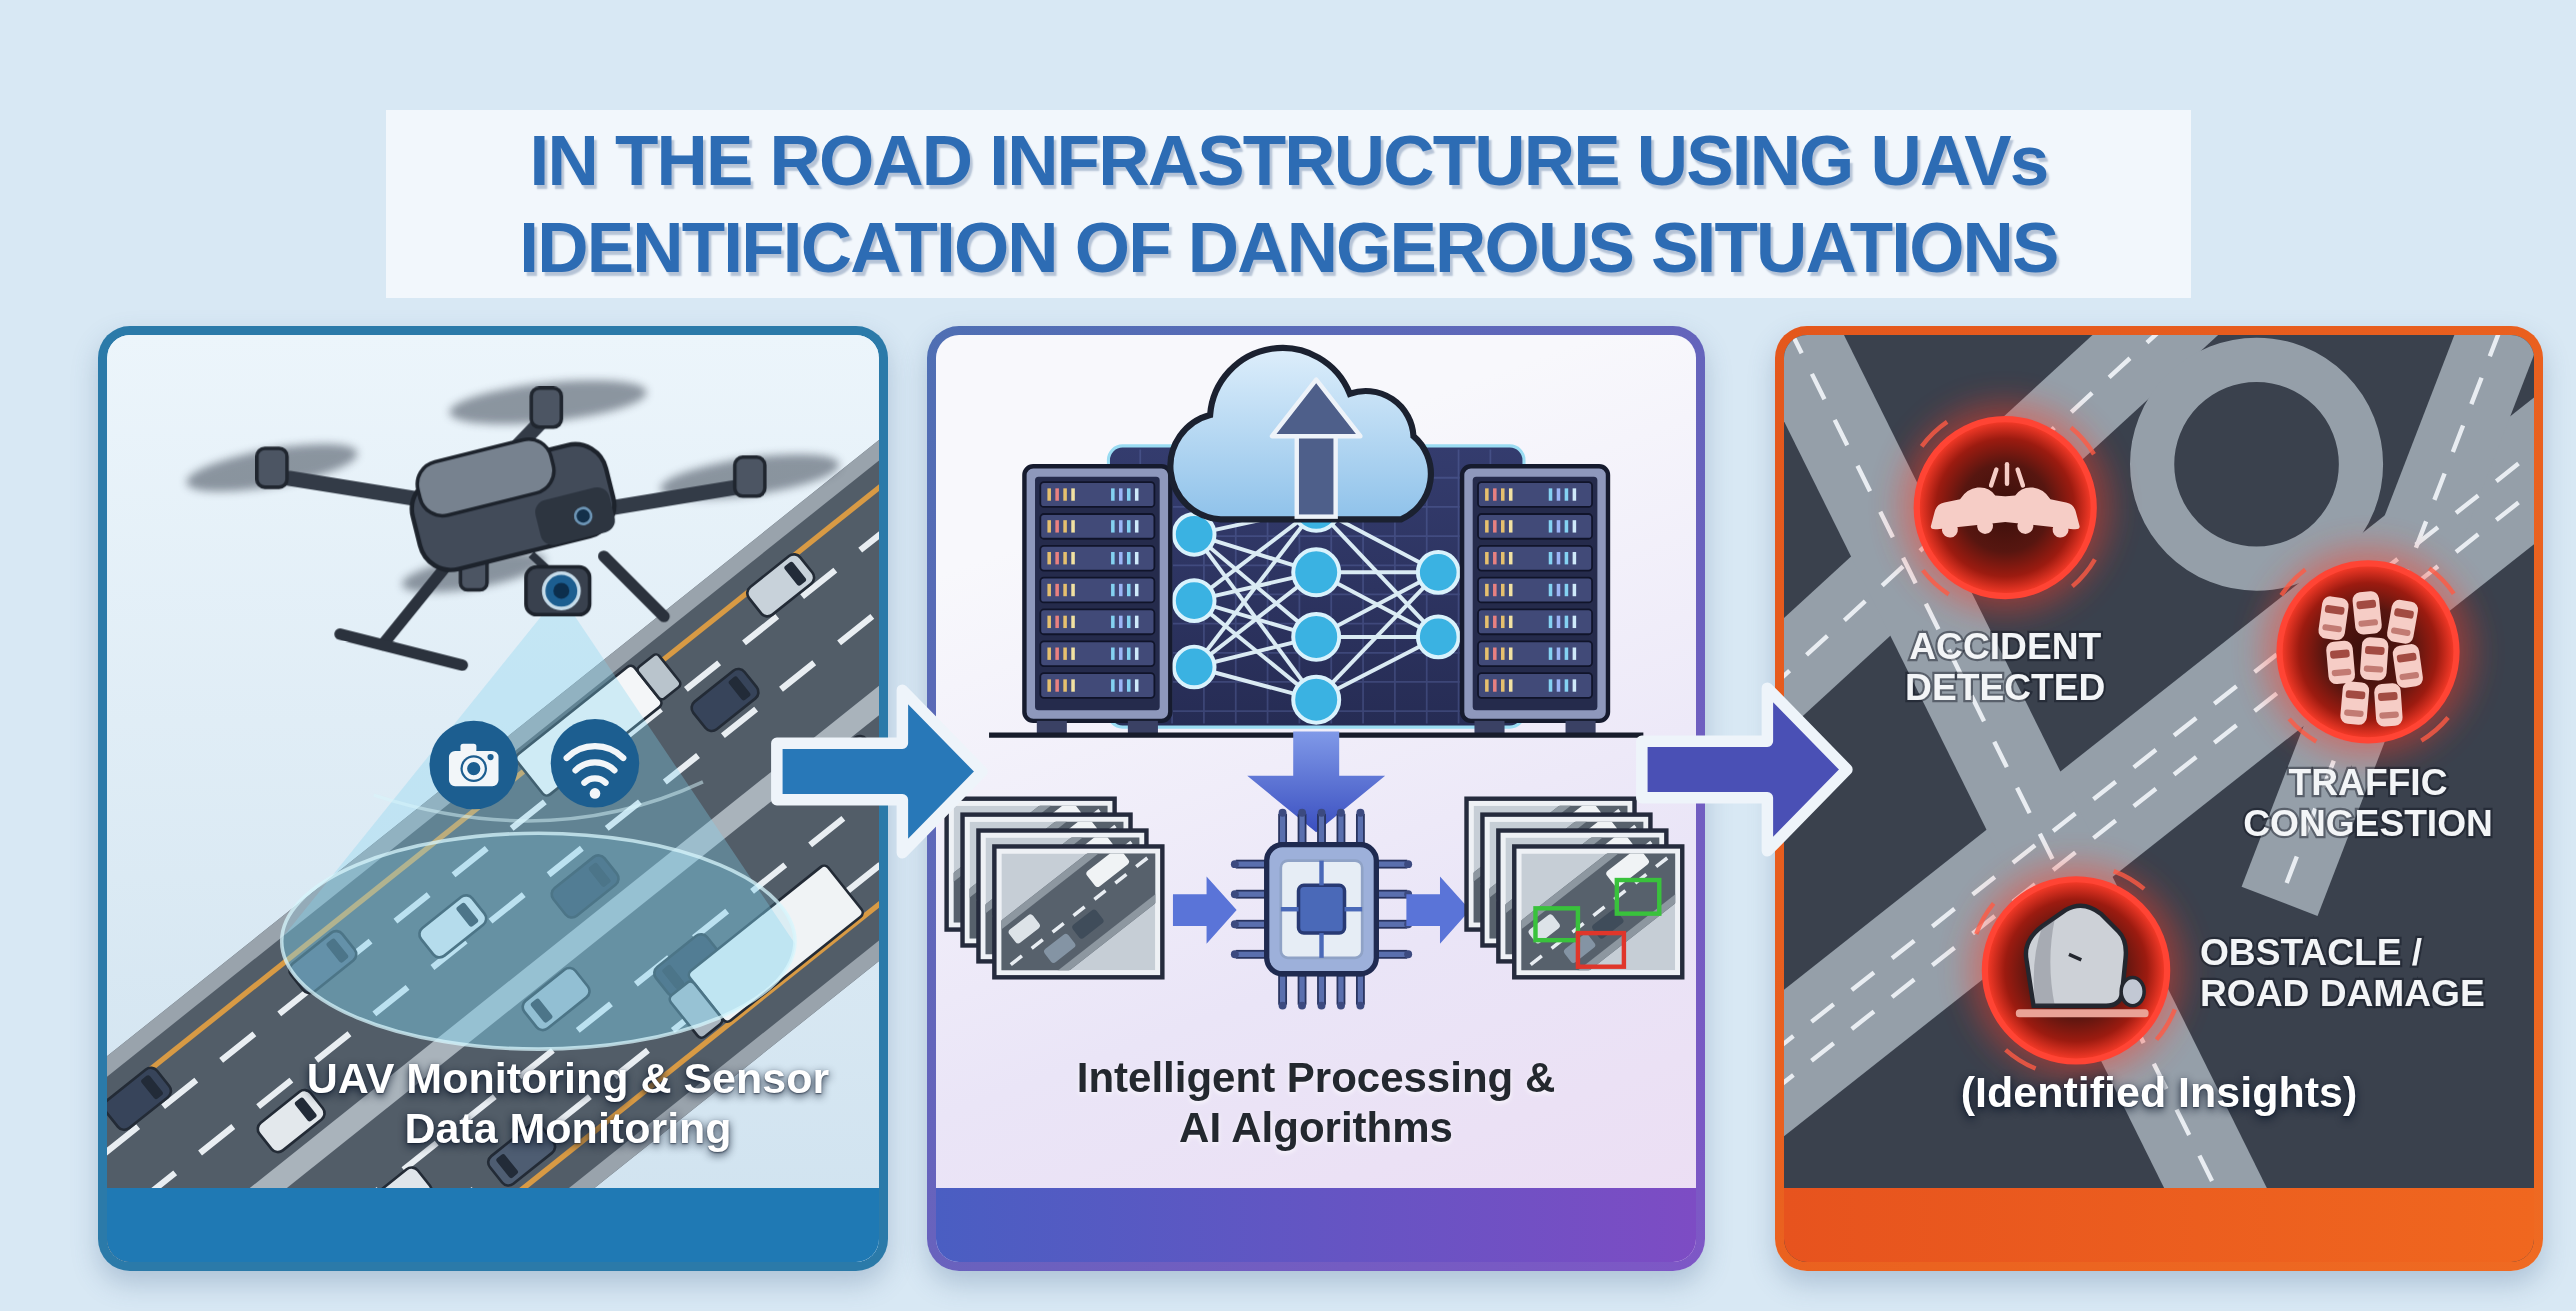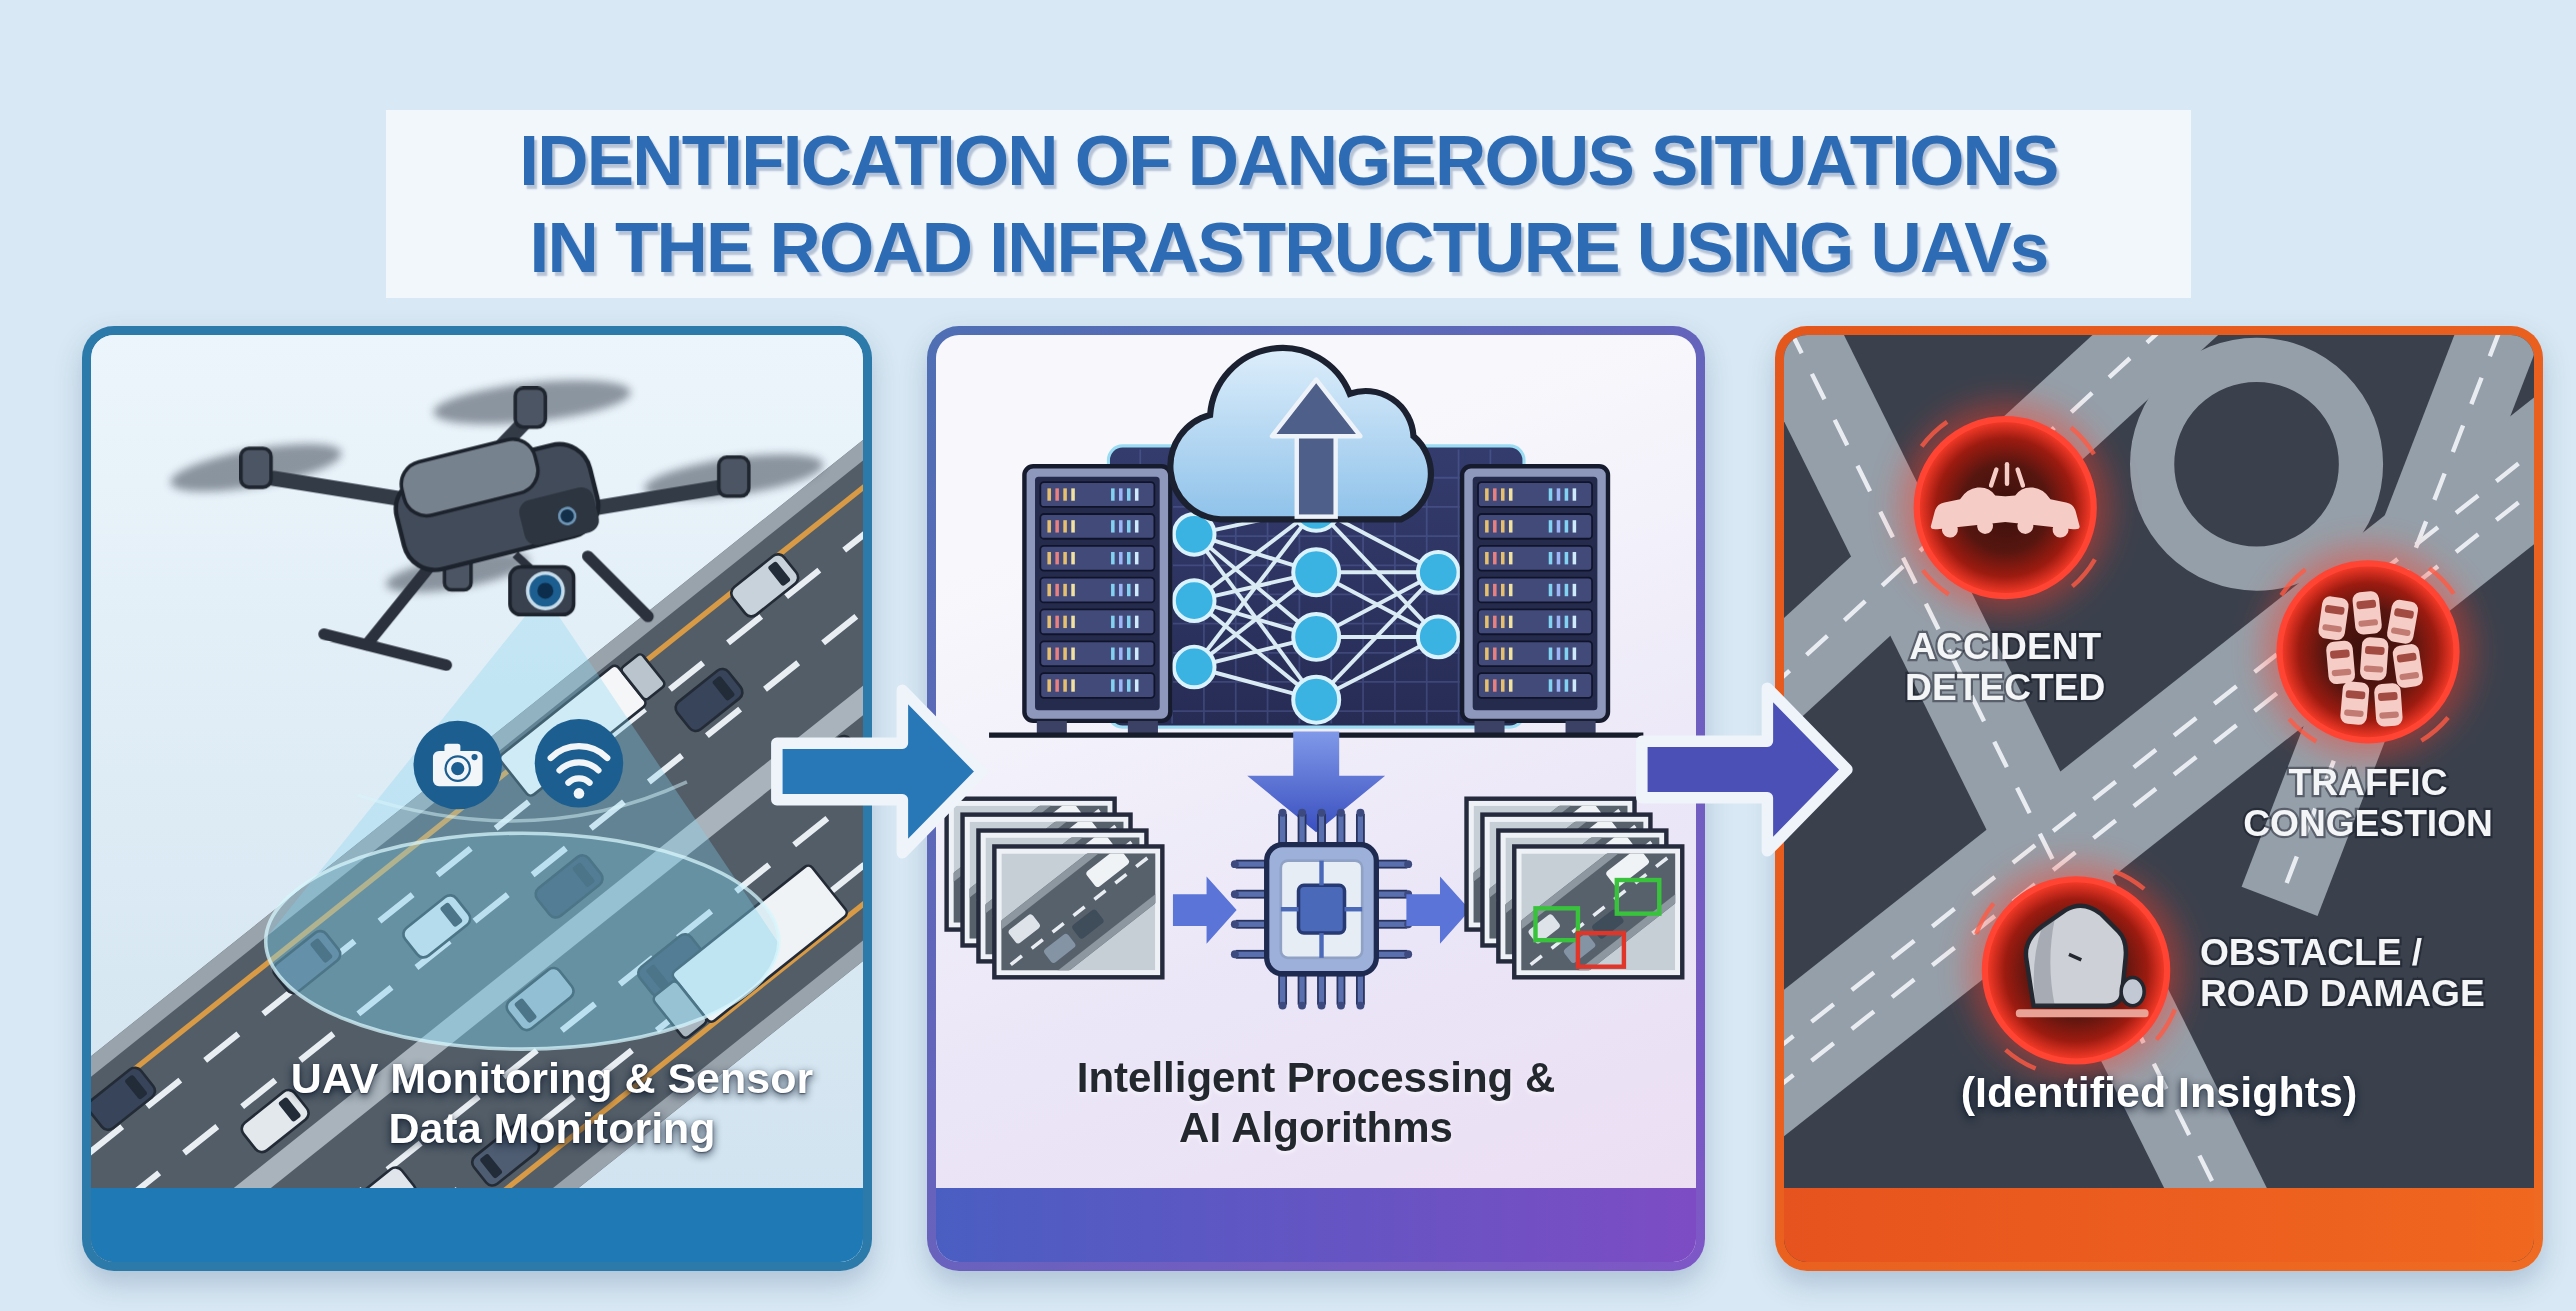--- a/index.html
+++ b/index.html
@@ -11,21 +11,21 @@
   .title-band { position:absolute; left:386px; top:110px; width:1805px; height:188px;
     background:rgba(243,247,252,0.93); display:flex; flex-direction:column; justify-content:center;
     align-items:center; z-index:2; }
   .title-line { font-weight:bold; font-size:71px; line-height:87px; color:#2d6cb4;
     letter-spacing:-1.8px; white-space:nowrap; text-shadow:2.7px 3.5px 1.8px rgba(44,76,125,0.30); }
 
   
   .panel { position:absolute; top:326px; height:945px; border-radius:32px;
     box-shadow:0 12.4px 26.5px rgba(70,100,140,0.28); z-index:1;margin-left:16px; }
   .panel-clip { position:absolute; inset:8.8px; border-radius:23px; overflow:hidden; }
-  #panel-left { left:66px; width:790px; background:#2b7aa9; }
+  #panel-left { left:82px; width:790px; background:#2b7aa9; }
   #panel-left .panel-clip { background:linear-gradient(180deg,#eaf4fb,#cfe2ef); }
   #panel-mid { left:911px; width:778px; background:linear-gradient(135deg,#4f6fb3,#7e57c6); }
   #panel-mid .panel-clip { background:linear-gradient(160deg,#f8f8fc 20%,#eae5f7 65%,#ecddf3 100%); }
   #panel-right { left:1759px; width:768px; background:linear-gradient(135deg,#e4571c,#ef6a22); }
   #panel-right .panel-clip { background:#3a414d; }
   svg.scene { position:absolute; inset:0; width:100%; height:100%; display:block; }
 
   .panel-label { position:absolute; left:0; right:0; top:718px; text-align:center; z-index:3; }
   .panel-label .l { font-weight:bold; line-height:50px; }
   #panel-left .panel-label { left:75px; right:-75px; }
@@ -47,22 +47,22 @@
   
   .alert-t { font-family:"Liberation Sans", sans-serif; font-weight:bold; font-size:42px;
     fill:#f3f5f7; paint-order:stroke; stroke:rgba(15,20,30,0.45); stroke-width:5px; }
 </style>
 </head>
 <body>
 
 <div class="canvas">
 
   <div class="title-band">
+    <div class="title-line">IN THE ROAD INFRASTRUCTURE USING UAVs</div>
     <div class="title-line">IDENTIFICATION OF DANGEROUS SITUATIONS</div>
-    <div class="title-line">IN THE ROAD INFRASTRUCTURE USING UAVs</div>
   </div>
 
   <div class="panel" id="panel-left">
     <div class="panel-clip">
       <svg class="scene" viewBox="0 0 870 1048">
         <defs>
           <linearGradient id="skyG" x1="0" y1="0" x2="0" y2="1">
             <stop offset="0" stop-color="#ecf5fb"></stop>
               <stop offset="1" stop-color="#cfe2ef"></stop>
           </linearGradient>

